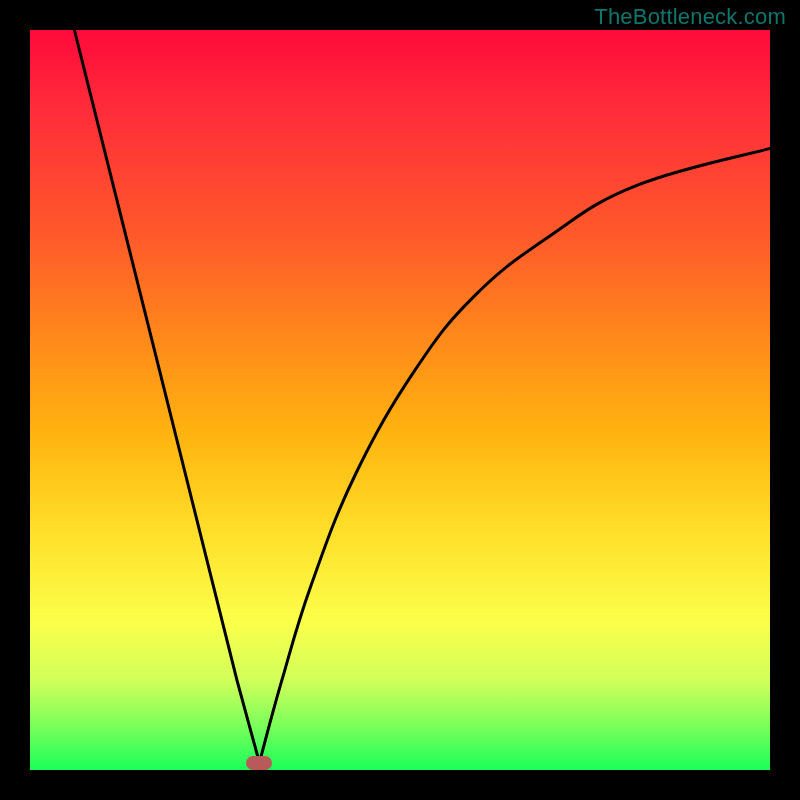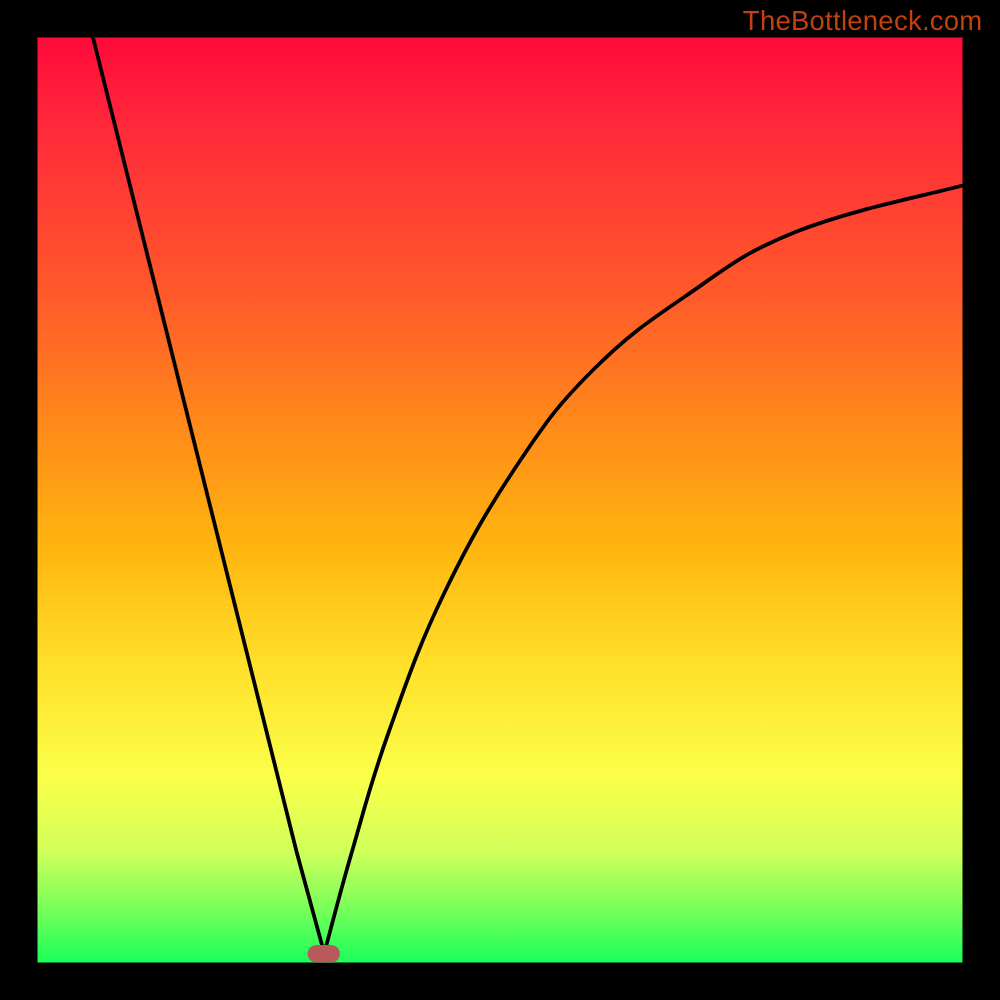--- a/index.html
+++ b/index.html
@@ -37,21 +37,21 @@
       #fbff4a 80%,
       #d0ff5a 88%,
       #7bff5a 94%,
       #1aff5a 100%
     );
   }
   .watermark {
     position: absolute;
     top: 4px;
     right: 14px;
-    color: #c2410c;
+    color: #0f766e;
     font-size: 22px;
     letter-spacing: 0.2px;
     user-select: none;
   }
   svg.curve {
     position: absolute;
     left: 0;
     top: 0;
     width: 740px;
     height: 740px;

